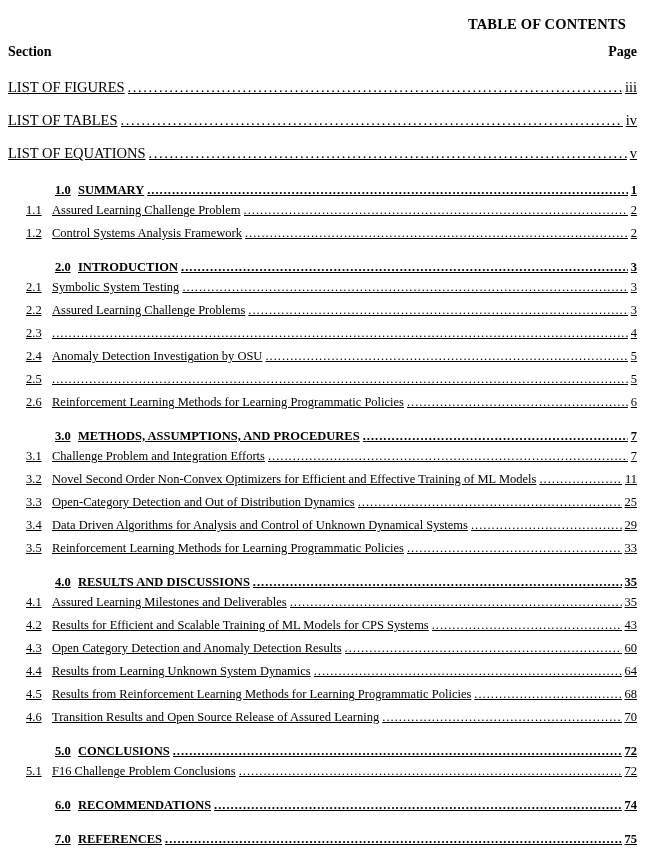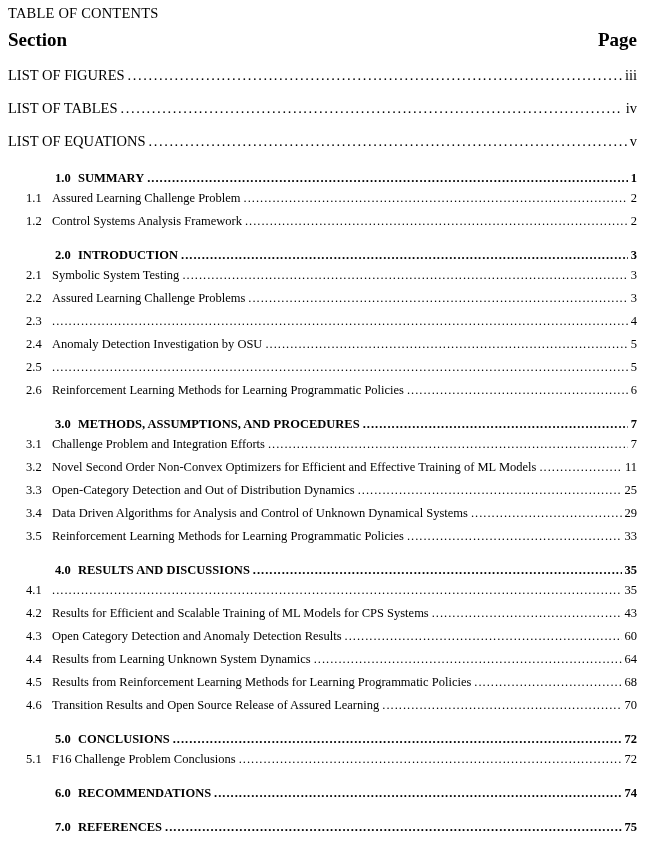--- a/index.html
+++ b/index.html
@@ -14,40 +14,41 @@
     font-family: "Liberation Serif", serif;
     color: #000000;
   }
   .page {
     box-sizing: border-box;
     width: 647px;
     height: 855px;
     padding: 5px 10px 0 8px;
   }
   .doc-title {
-    margin: 0;
+    margin: 11px;
     font-size: 14.5px;
-    font-weight: normal;
-    text-align: left;
+    font-weight: bold;
+    text-align: right;
     line-height: 17px;
     letter-spacing: 0.2px;
   }
   .col-head {
     display: flex;
     justify-content: space-between;
     align-items: baseline;
     margin-top: 10px;
-    font-size: 19px;
+    font-size: 14px;
     font-weight: bold;
     line-height: 16px;
   }
   .row {
     display: flex;
     align-items: baseline;
     line-height: 16px;
+    text-decoration: underline;
   }
   .front-row {
     font-size: 14.5px;
     margin-top: 17px;
   }
   #front-matter .front-row:first-child { margin-top: 19px; }
   .sec-row {
     font-size: 12.5px;
     font-weight: bold;
     margin-top: 18px;
@@ -229,20 +230,21 @@
 
   <div class="row sec-row">
     <span class="num">4.0</span>
     <span class="t">RESULTS AND DISCUSSIONS</span>
     <span class="leader">................................................................................................................................................................................................................................................................................................................................................................................................................</span>
     <span class="p">35</span>
   </div>
 
   <div class="row sub-row first-sub">
     <span class="num">4.1</span>
+    <span class="t">Assured Learning Milestones and Deliverables</span>
     <span class="leader">................................................................................................................................................................................................................................................................................................................................................................................................................</span>
     <span class="p">35</span>
   </div>
 
   <div class="row sub-row">
     <span class="num">4.2</span>
     <span class="t">Results for Efficient and Scalable Training of ML Models for CPS Systems</span>
     <span class="leader">................................................................................................................................................................................................................................................................................................................................................................................................................</span>
     <span class="p">43</span>
   </div>

